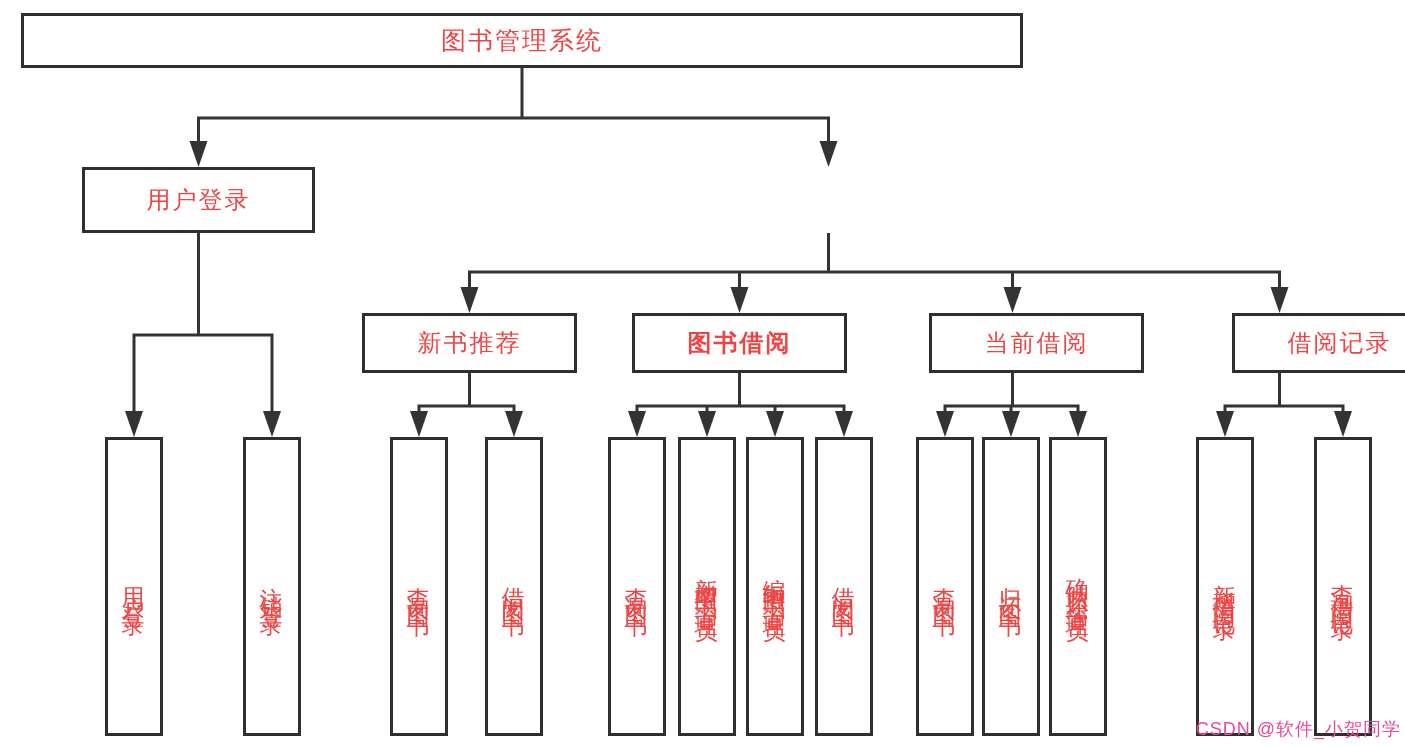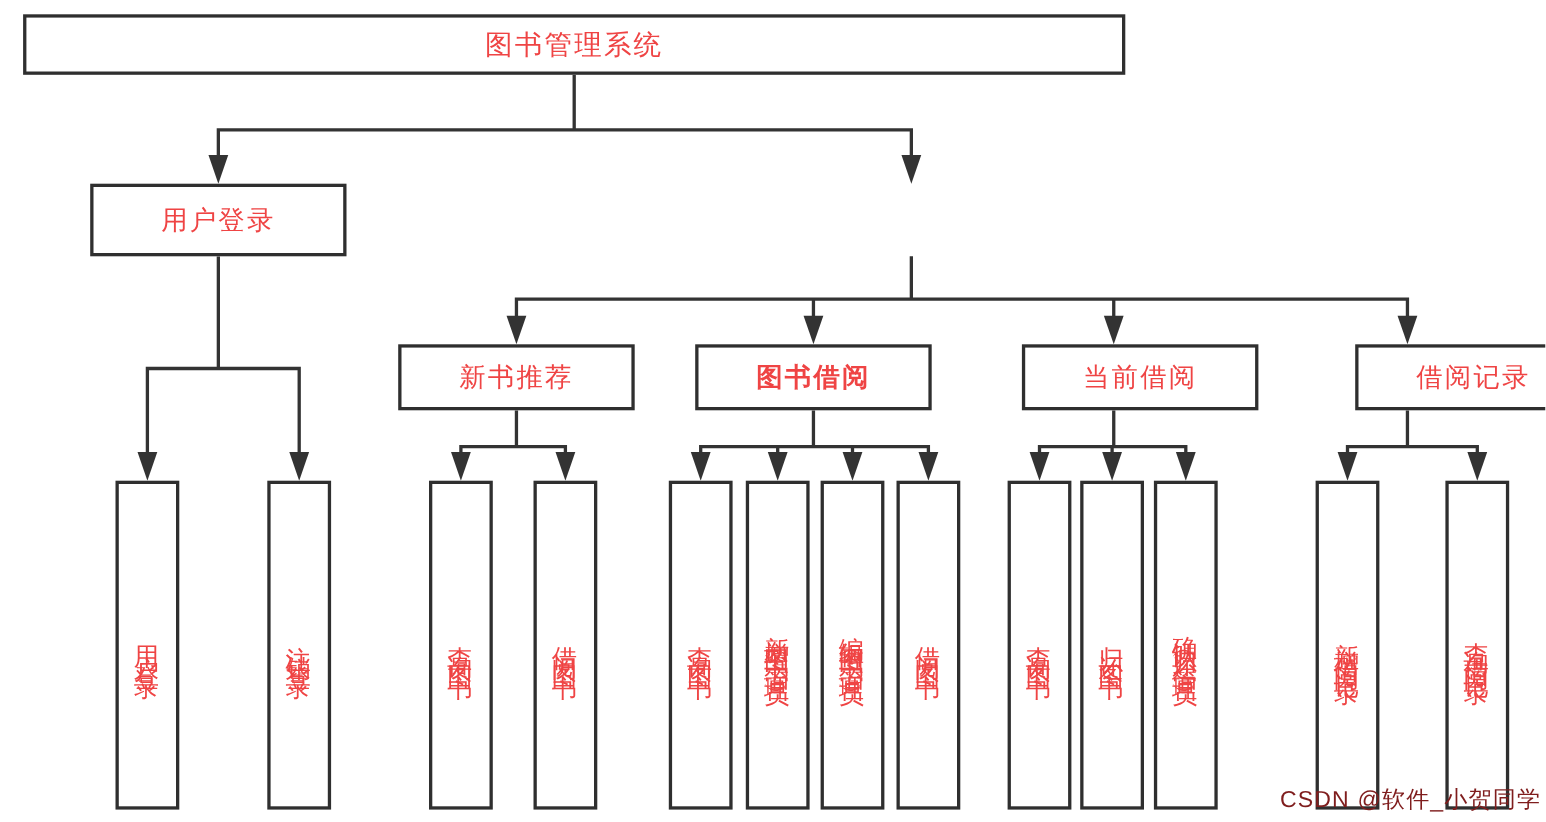--- a/index.html
+++ b/index.html
@@ -31,22 +31,22 @@
     writing-mode:vertical-rl;
     text-orientation:mixed;
     letter-spacing:9px;
     font-size:23px;
   }
   .node.leaf.tight{letter-spacing:6px;}
   #watermark{
     position:absolute;
     right:4px;bottom:6px;
     z-index:3;
-    color:#7f1d1d;
-    font-size:21px;
+    color:#ec4899;
+    font-size:18px;
     letter-spacing:1px;
     white-space:nowrap;
   }
 </style>
 </head>
 <body>
 
 <div id="canvas">
 
   <svg id="connectors" width="1405" height="747" viewBox="0 0 1405 747">

